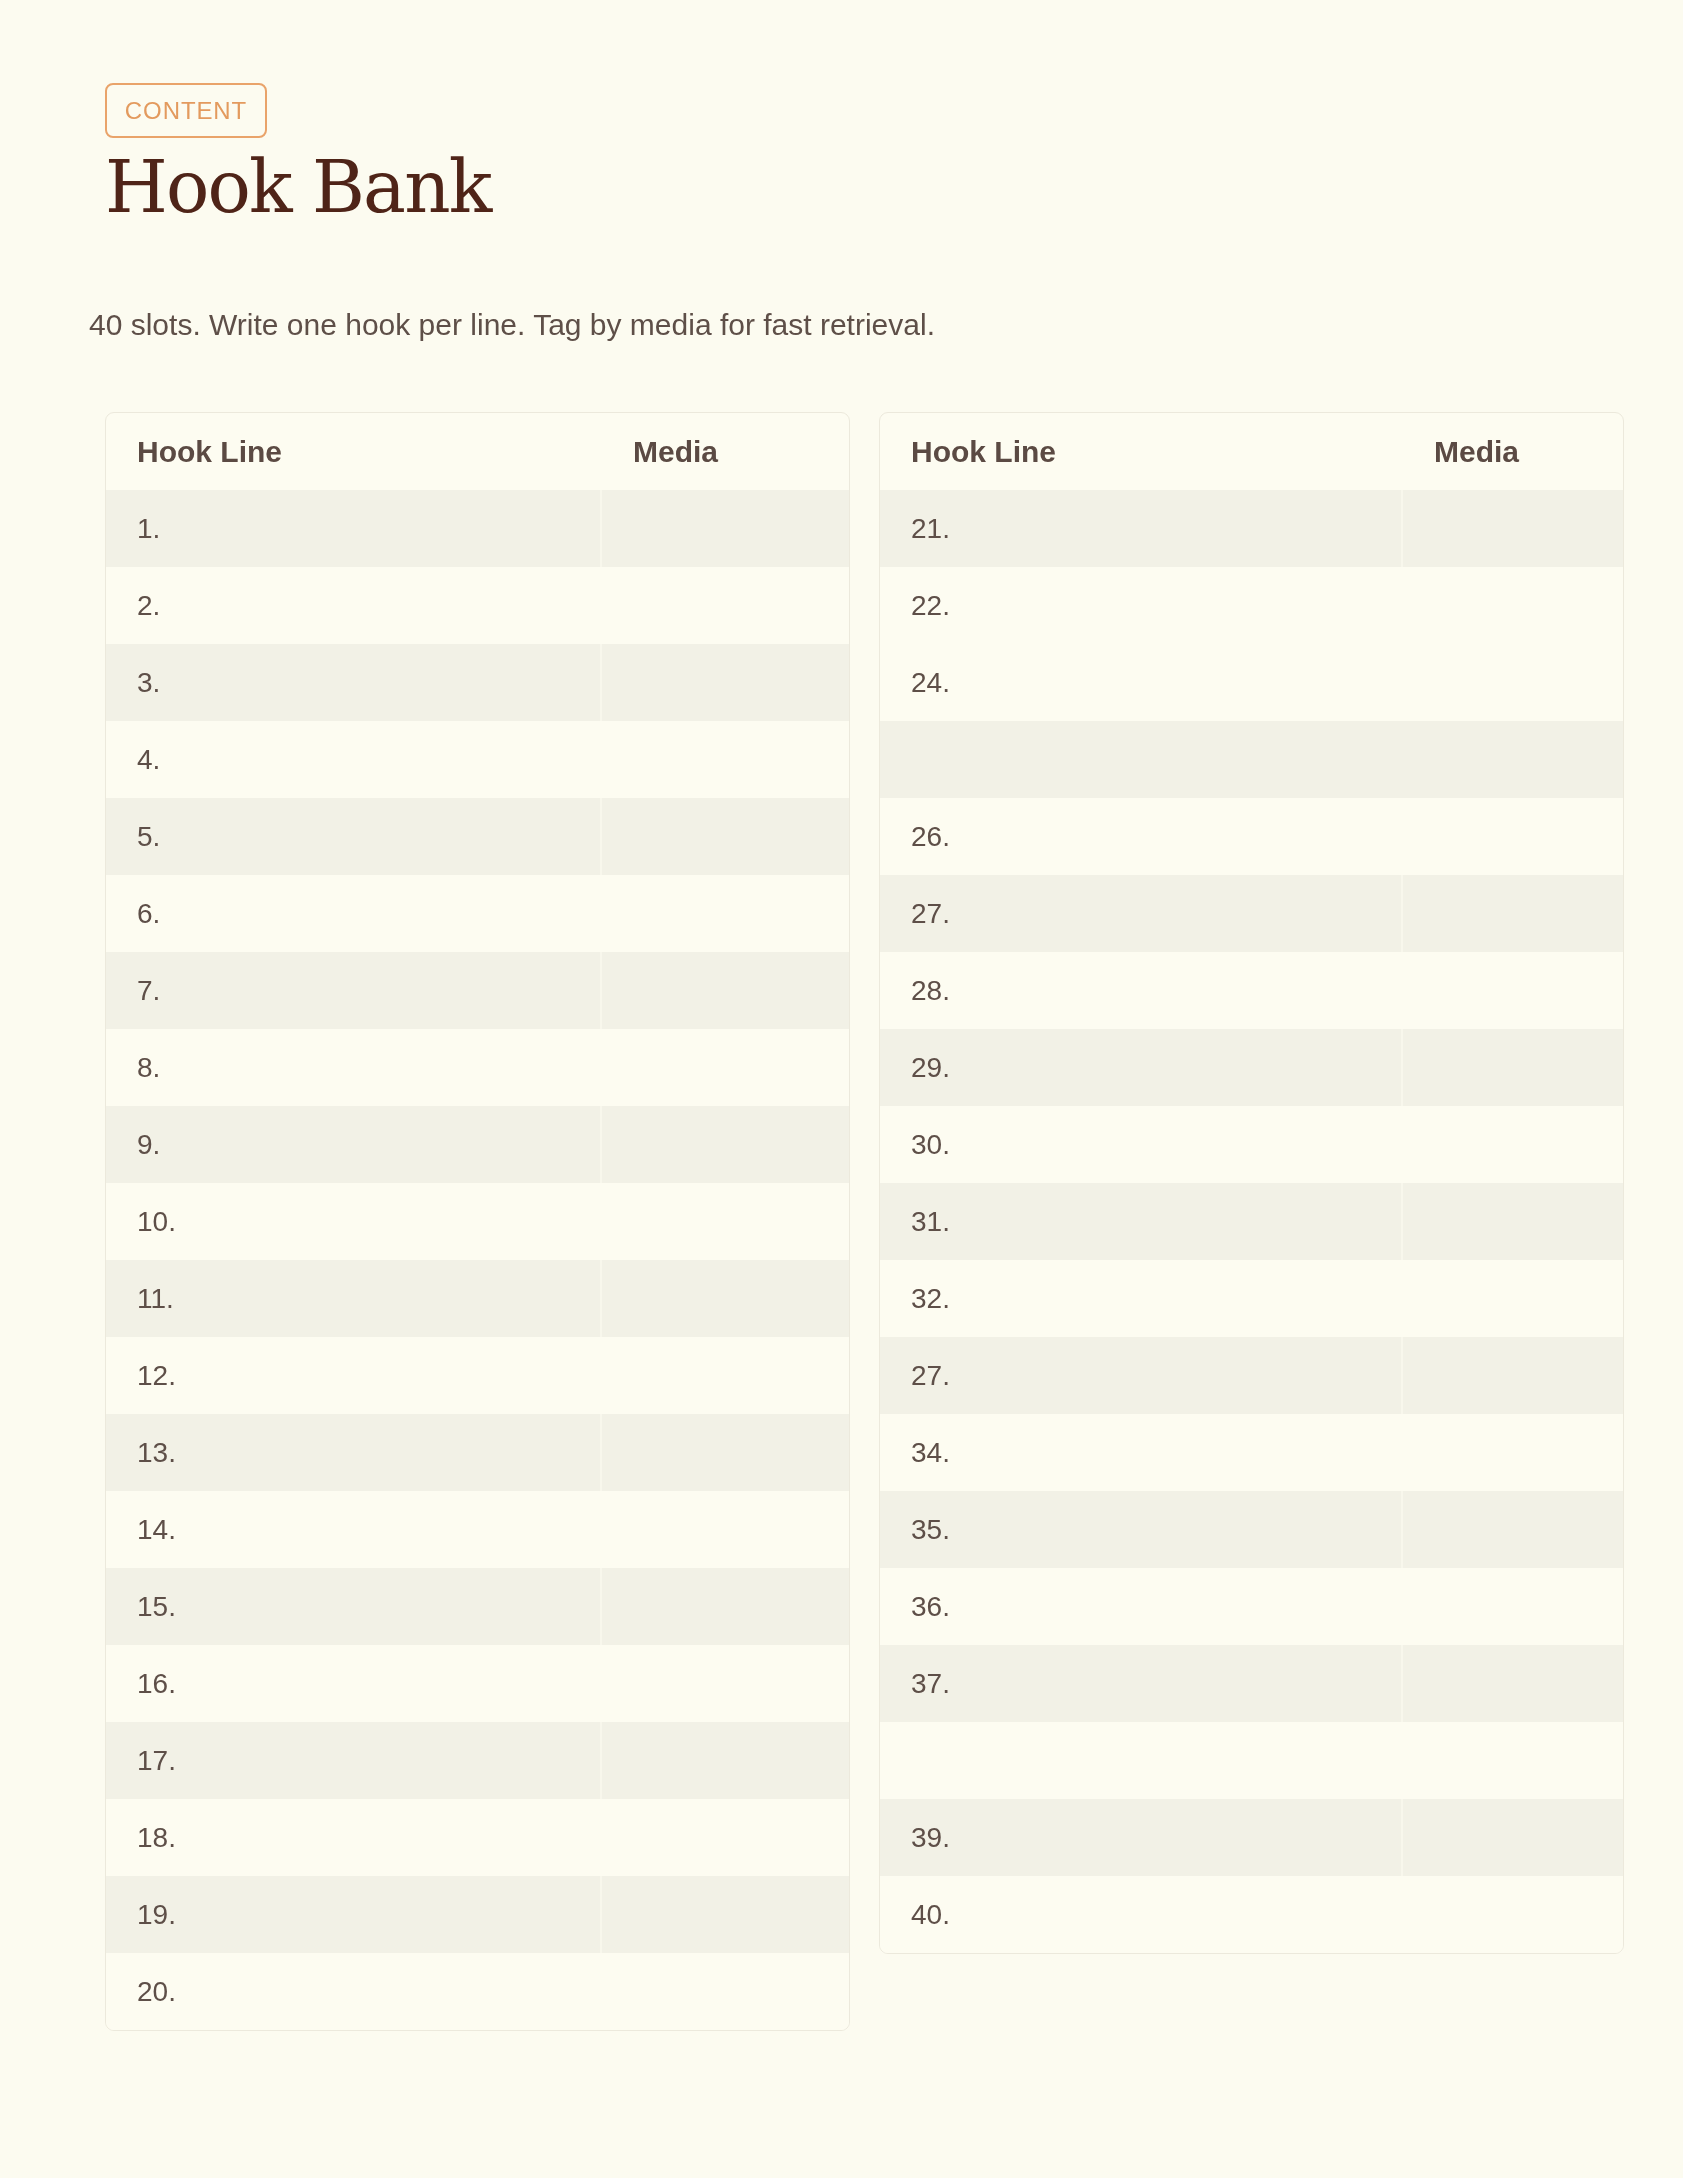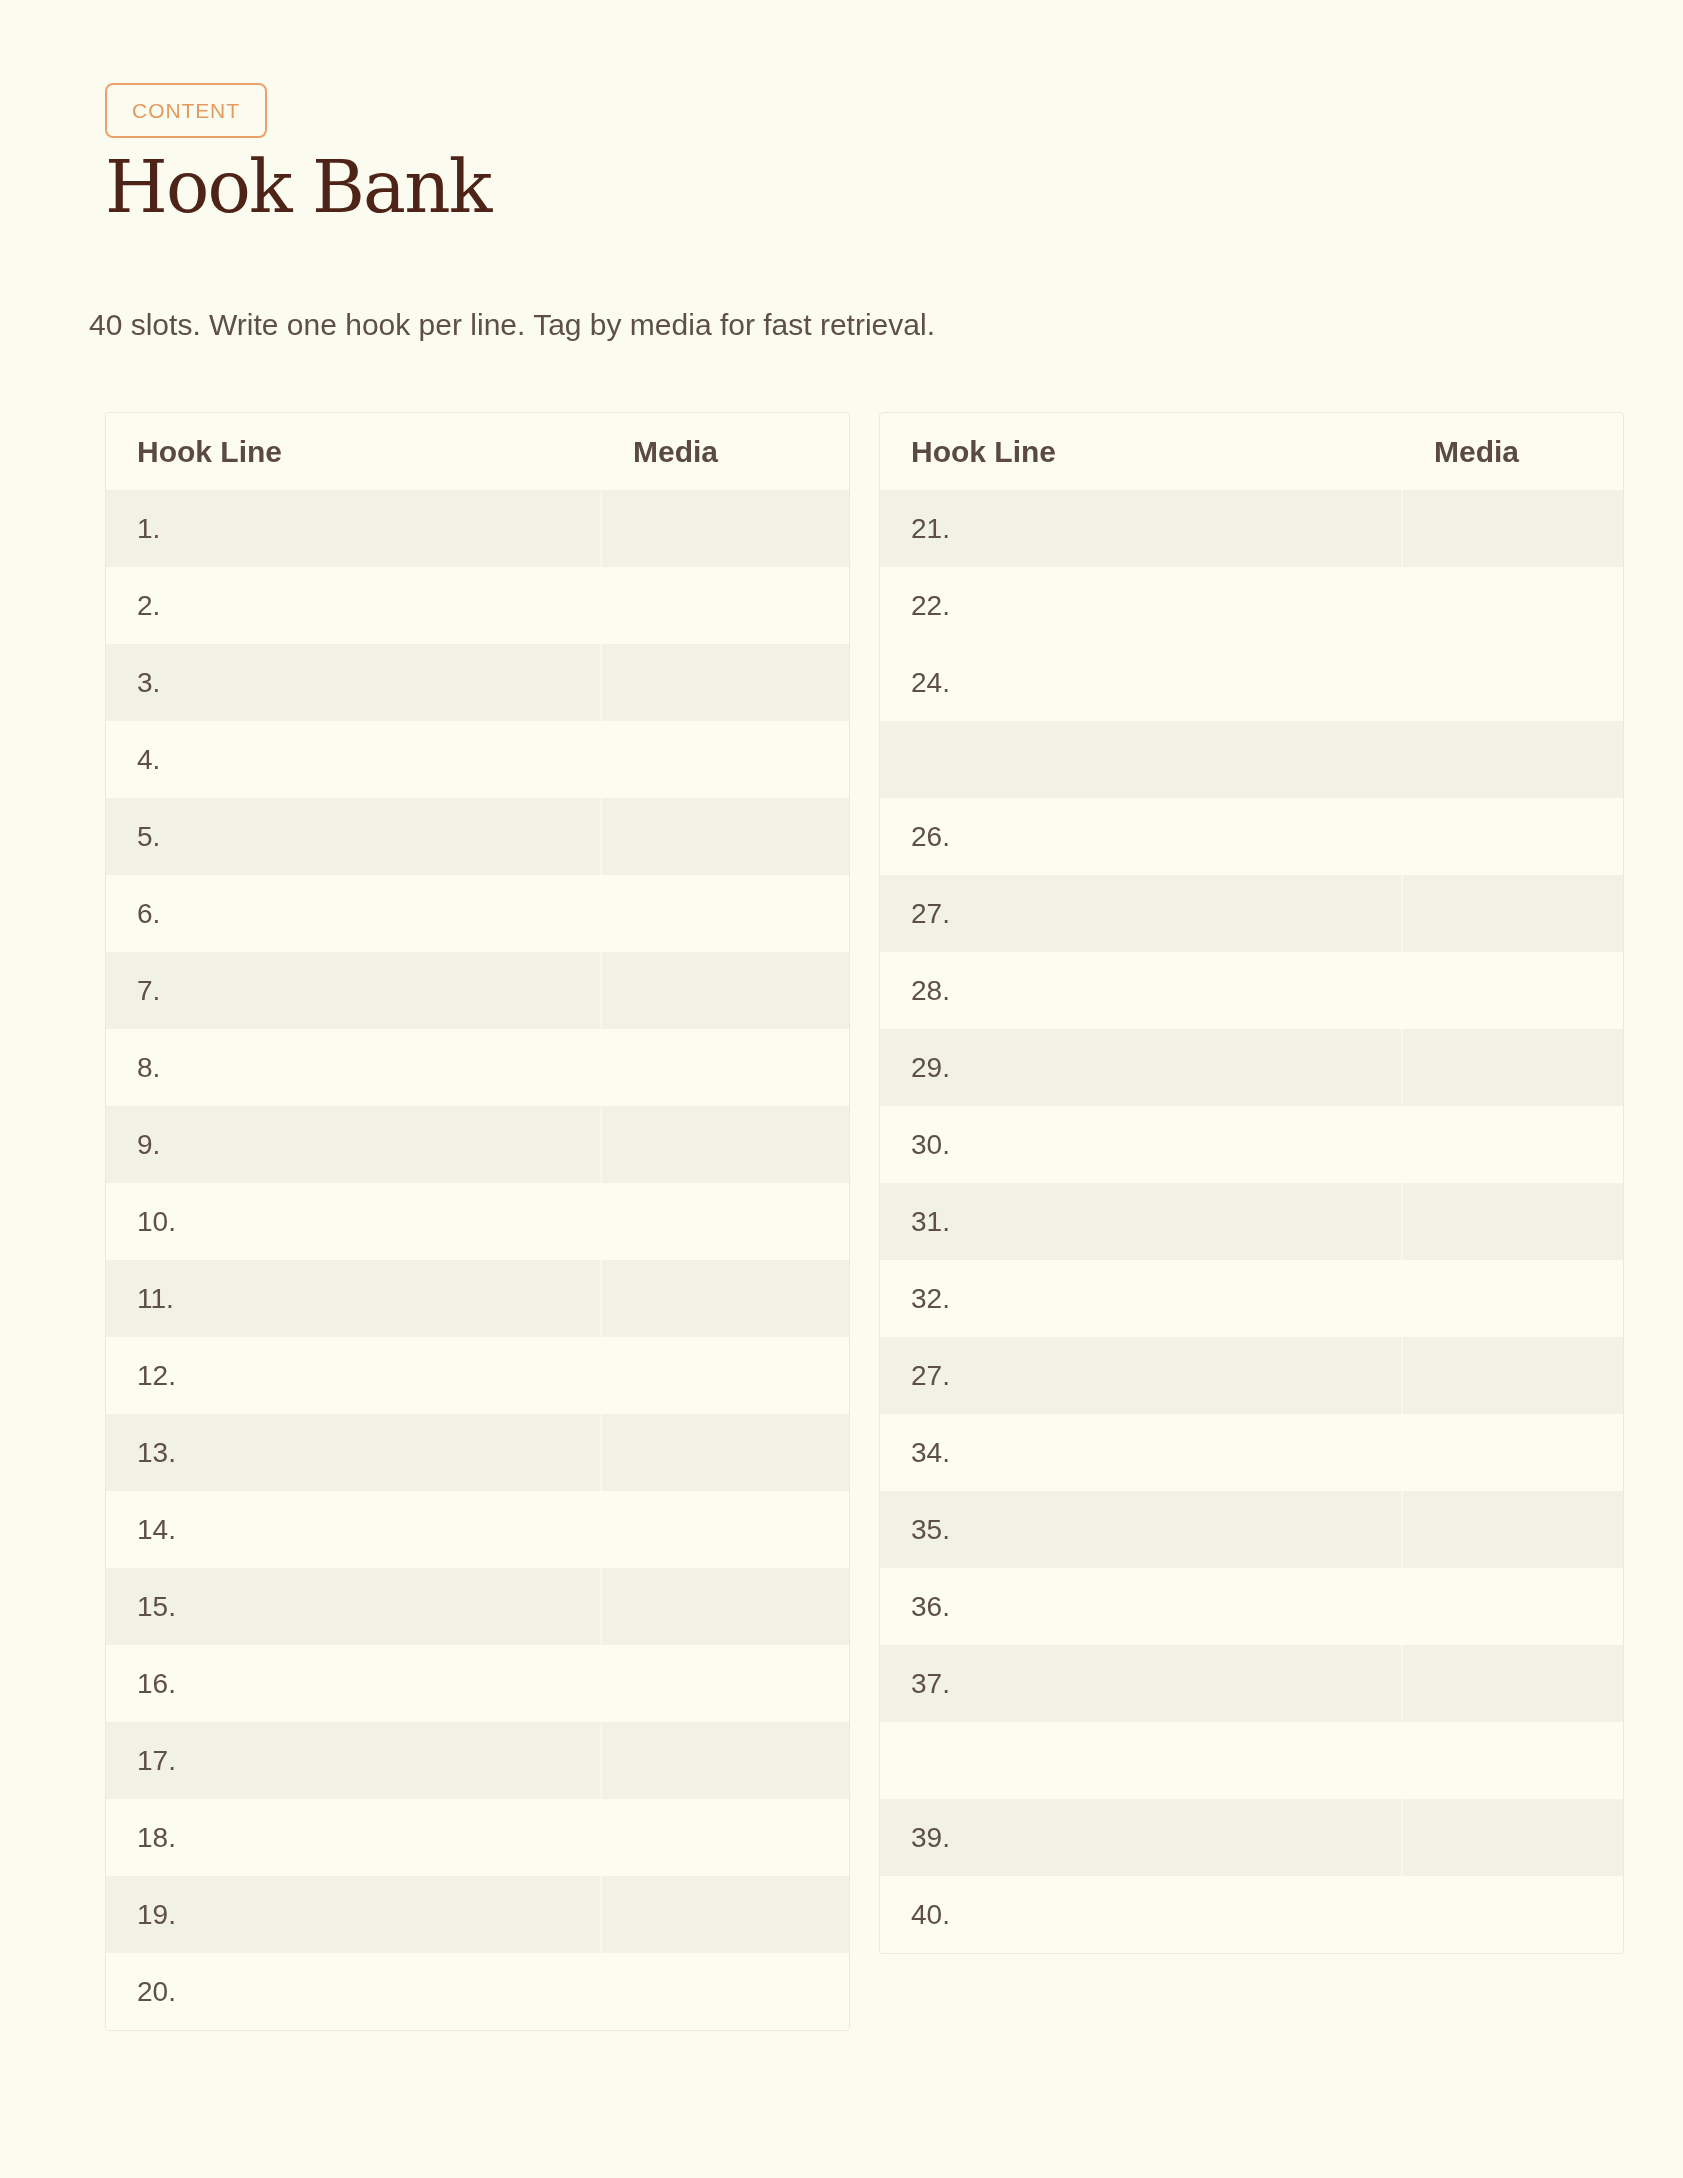--- a/index.html
+++ b/index.html
@@ -2,36 +2,36 @@
 <html style="font-size:14.4px"><head>
 <meta charset="utf-8">
 <style>
   * { box-sizing: border-box; margin: 0; padding: 0; }
   html, body { width: 1683px; height: 2178px; background: #fcfbf0; }
   body { font-family: "Liberation Sans", "DejaVu Sans", sans-serif; color: #5e4e47; position: relative; }
   .tag {
     position: absolute; left: 105px; top: 83px;
     width: 162px; height: 55px;
     border: 2.7px solid #e9a36a; border-radius: 8px;
-    color: #e39a5e; font-size: 21px; letter-spacing: 0.9px;
+    color: #e39a5e; font-size: 24px; letter-spacing: 0.9px;
     display: flex; align-items: center; justify-content: center; text-align: center;
   }
   .title {
     position: absolute; left: 105px; top: 151px;
     font-family: "DejaVu Serif", "Liberation Serif", serif;
     font-size: 72px; color: #4f2418; letter-spacing: -1.8px; line-height: 1;
     font-weight: normal;
   }
   .subtitle {
     position: absolute; left: 89px; top: 308px;
     font-size: 30px; color: #5e4f48;
   }
   .table {
     position: absolute; top: 412px; width: 745px;
-    border: 1.8px solid #ece9dc; border-radius: 4px;
+    border: 1.8px solid #ece9dc; border-radius: 9px;
     background: #fdfcf1; overflow: hidden;
   }
   .table.left { left: 105px; }
   .table.right { left: 879px; }
   .thead, .row { display: flex; width: 100%; }
   .thead { height: 77px; align-items: center; }
   .th { font-weight: bold; font-size: 30px; color: #5b4a43; padding-left: 31px; }
   .left .c1 { width: 496px; }
   .left .c2 { flex: 1; }
   .right .c1 { width: 523px; }

